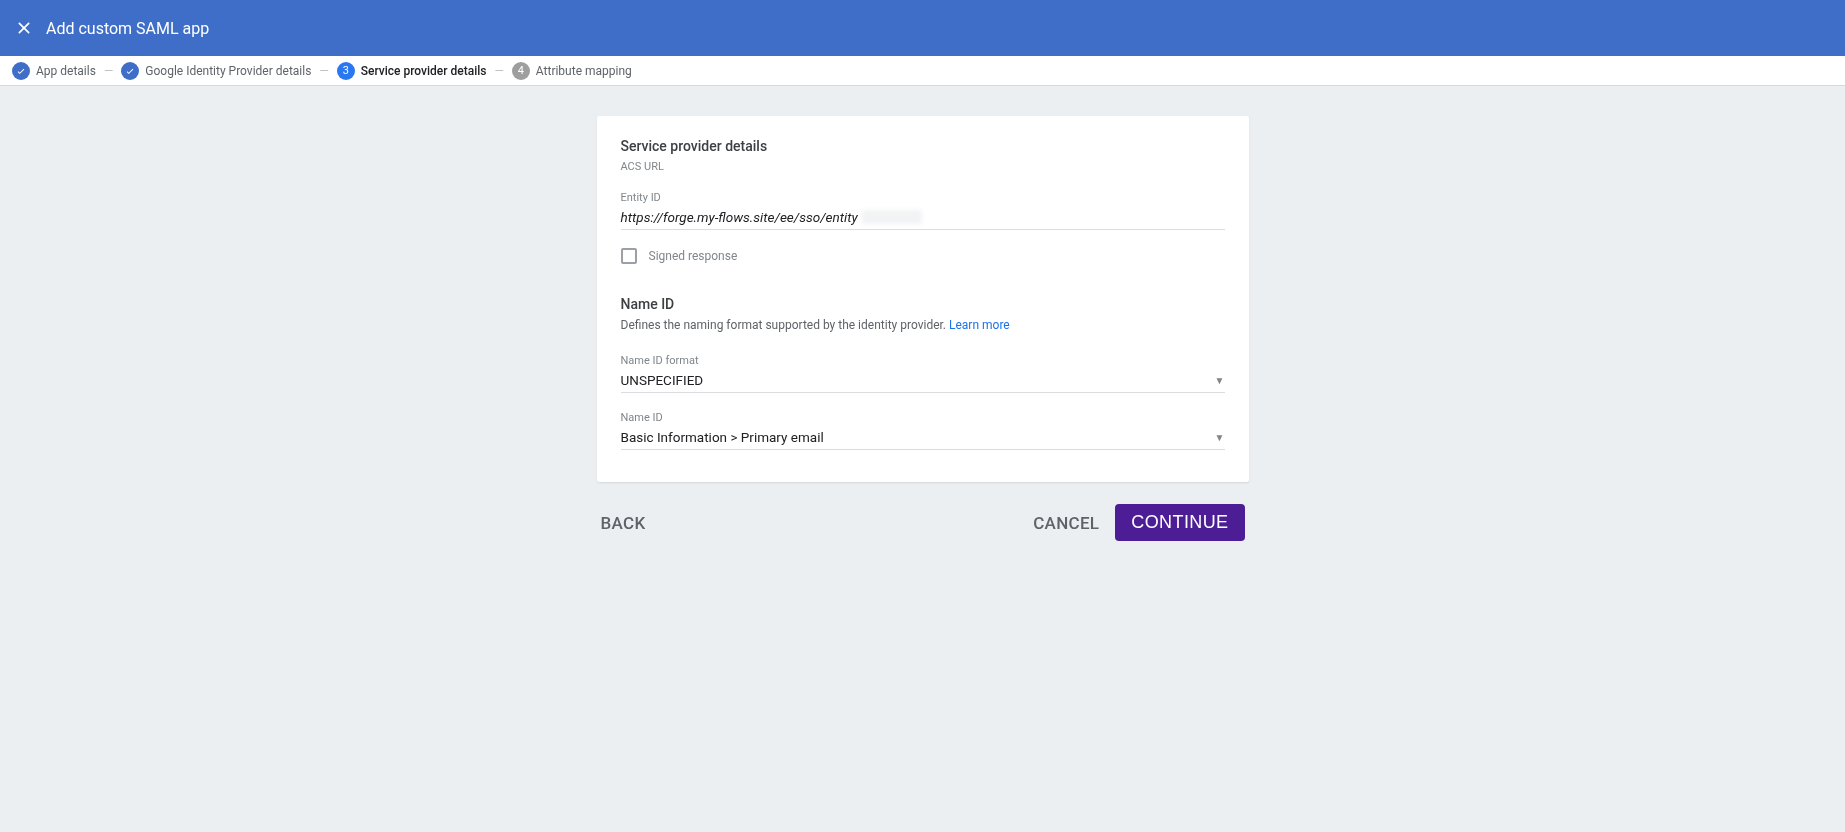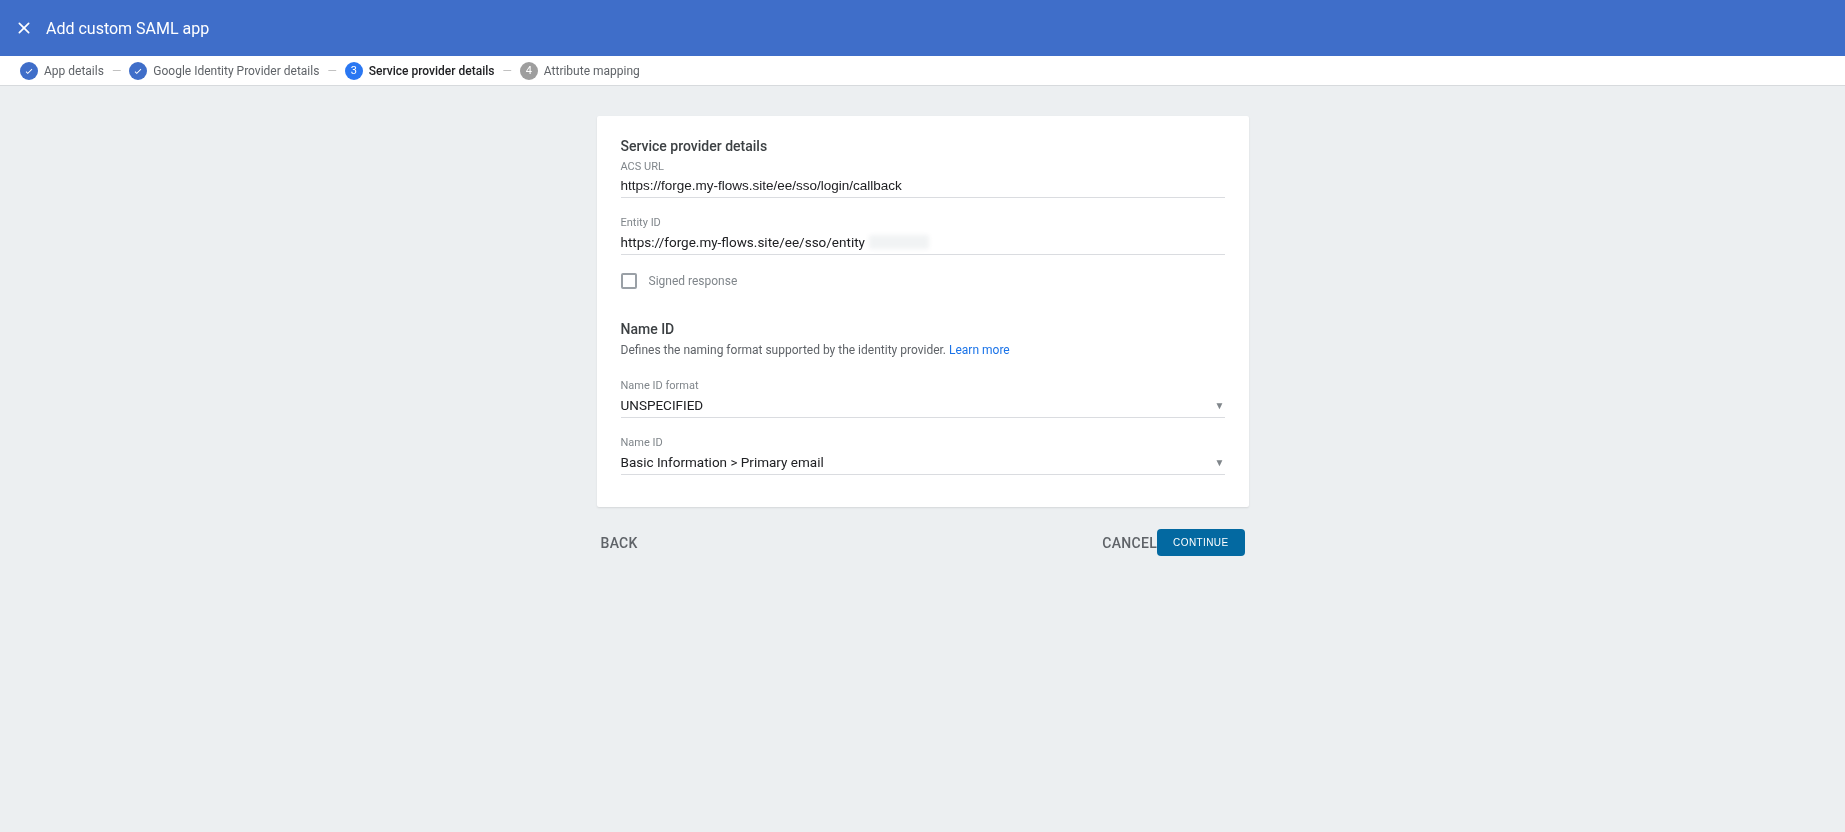--- a/index.html
+++ b/index.html
@@ -24,21 +24,21 @@
   .topbar .title {
     margin-left: 10px;
     font-size: 16px;
     font-weight: 400;
   }
   .stepper {
     background: #fff;
     height: 30px;
     display: flex;
     align-items: center;
-    padding: 0 20px;
+    padding: 0 12px;
     border-bottom: 1px solid #d7dadd;
     font-size: 12px;
     color: #5f6368;
   }
   .step { display:flex; align-items:center; }
   .step .badge {
     width:18px;height:18px;border-radius:50%;
     display:flex;align-items:center;justify-content:center;
     font-size:11px;color:#fff;margin-right:6px;
   }
@@ -96,28 +96,28 @@
   .actions {
     width:652px;
     display:flex;
     justify-content:space-between;
     align-items:center;
     margin-top: 22px;
     padding: 0 4px;
   }
   .actions .right { display:flex; align-items:center; }
   .btn-text {
-    font-size:14px; font-weight:500; color:#5f6368; cursor:pointer;
+    font-size:17px; font-weight:500; color:#5f6368; cursor:pointer;
     text-transform:uppercase; letter-spacing:0.3px;
   }
   .btn-primary {
-    background:#0369a1;color:#fff;border:none;
+    background:#4c1d95;color:#fff;border:none;
     padding:8px 16px;border-radius:4px;
-    font-size:10px;font-weight:500;cursor:pointer;
-    text-transform:uppercase; letter-spacing:0.4px;
+    font-size:18px;font-weight:500;cursor:pointer;
+    text-transform:uppercase; letter-spacing:0.4px;margin-left:16px;
   }
   .checkmark-svg { width:10px;height:10px;fill:#fff; }
 </style>
 </head>
 <body>
 
 <div class="topbar">
   <div class="close">
     <svg width="16" height="16" viewBox="0 0 24 24" fill="none" stroke="#fff" stroke-width="2.5" stroke-linecap="round">
         <line x1="5" y1="5" x2="19" y2="19"></line>
@@ -157,27 +157,26 @@
   </div>
 </div>
 
 <div class="page">
   <div class="card">
 
     <div class="section-title">Service provider details</div>
 
     <div class="field">
       <label class="field-label">ACS URL</label>
-      <input class="field-input" value="https://forge.my-flows.site/ee/sso/login/callback" style="">
     </div>
 
     <div class="field">
       <label class="field-label">Entity ID</label>
       <div style="display:flex;align-items:center;border-bottom:1px solid #dadce0;padding:3px 0 4px;">
-        <span style="font-size:13.5px;">https://forge.my-flows.site/ee/sso/entity</span>
+        <span style="font-size:13.5px;font-style:italic;">https://forge.my-flows.site/ee/sso/entity</span>
         <span class="blur-span"></span>
       </div>
     </div>
 
 
     <div class="checkbox-row">
       <div class="checkbox"></div>
       <span class="checkbox-label">Signed response</span>
     </div>
 

